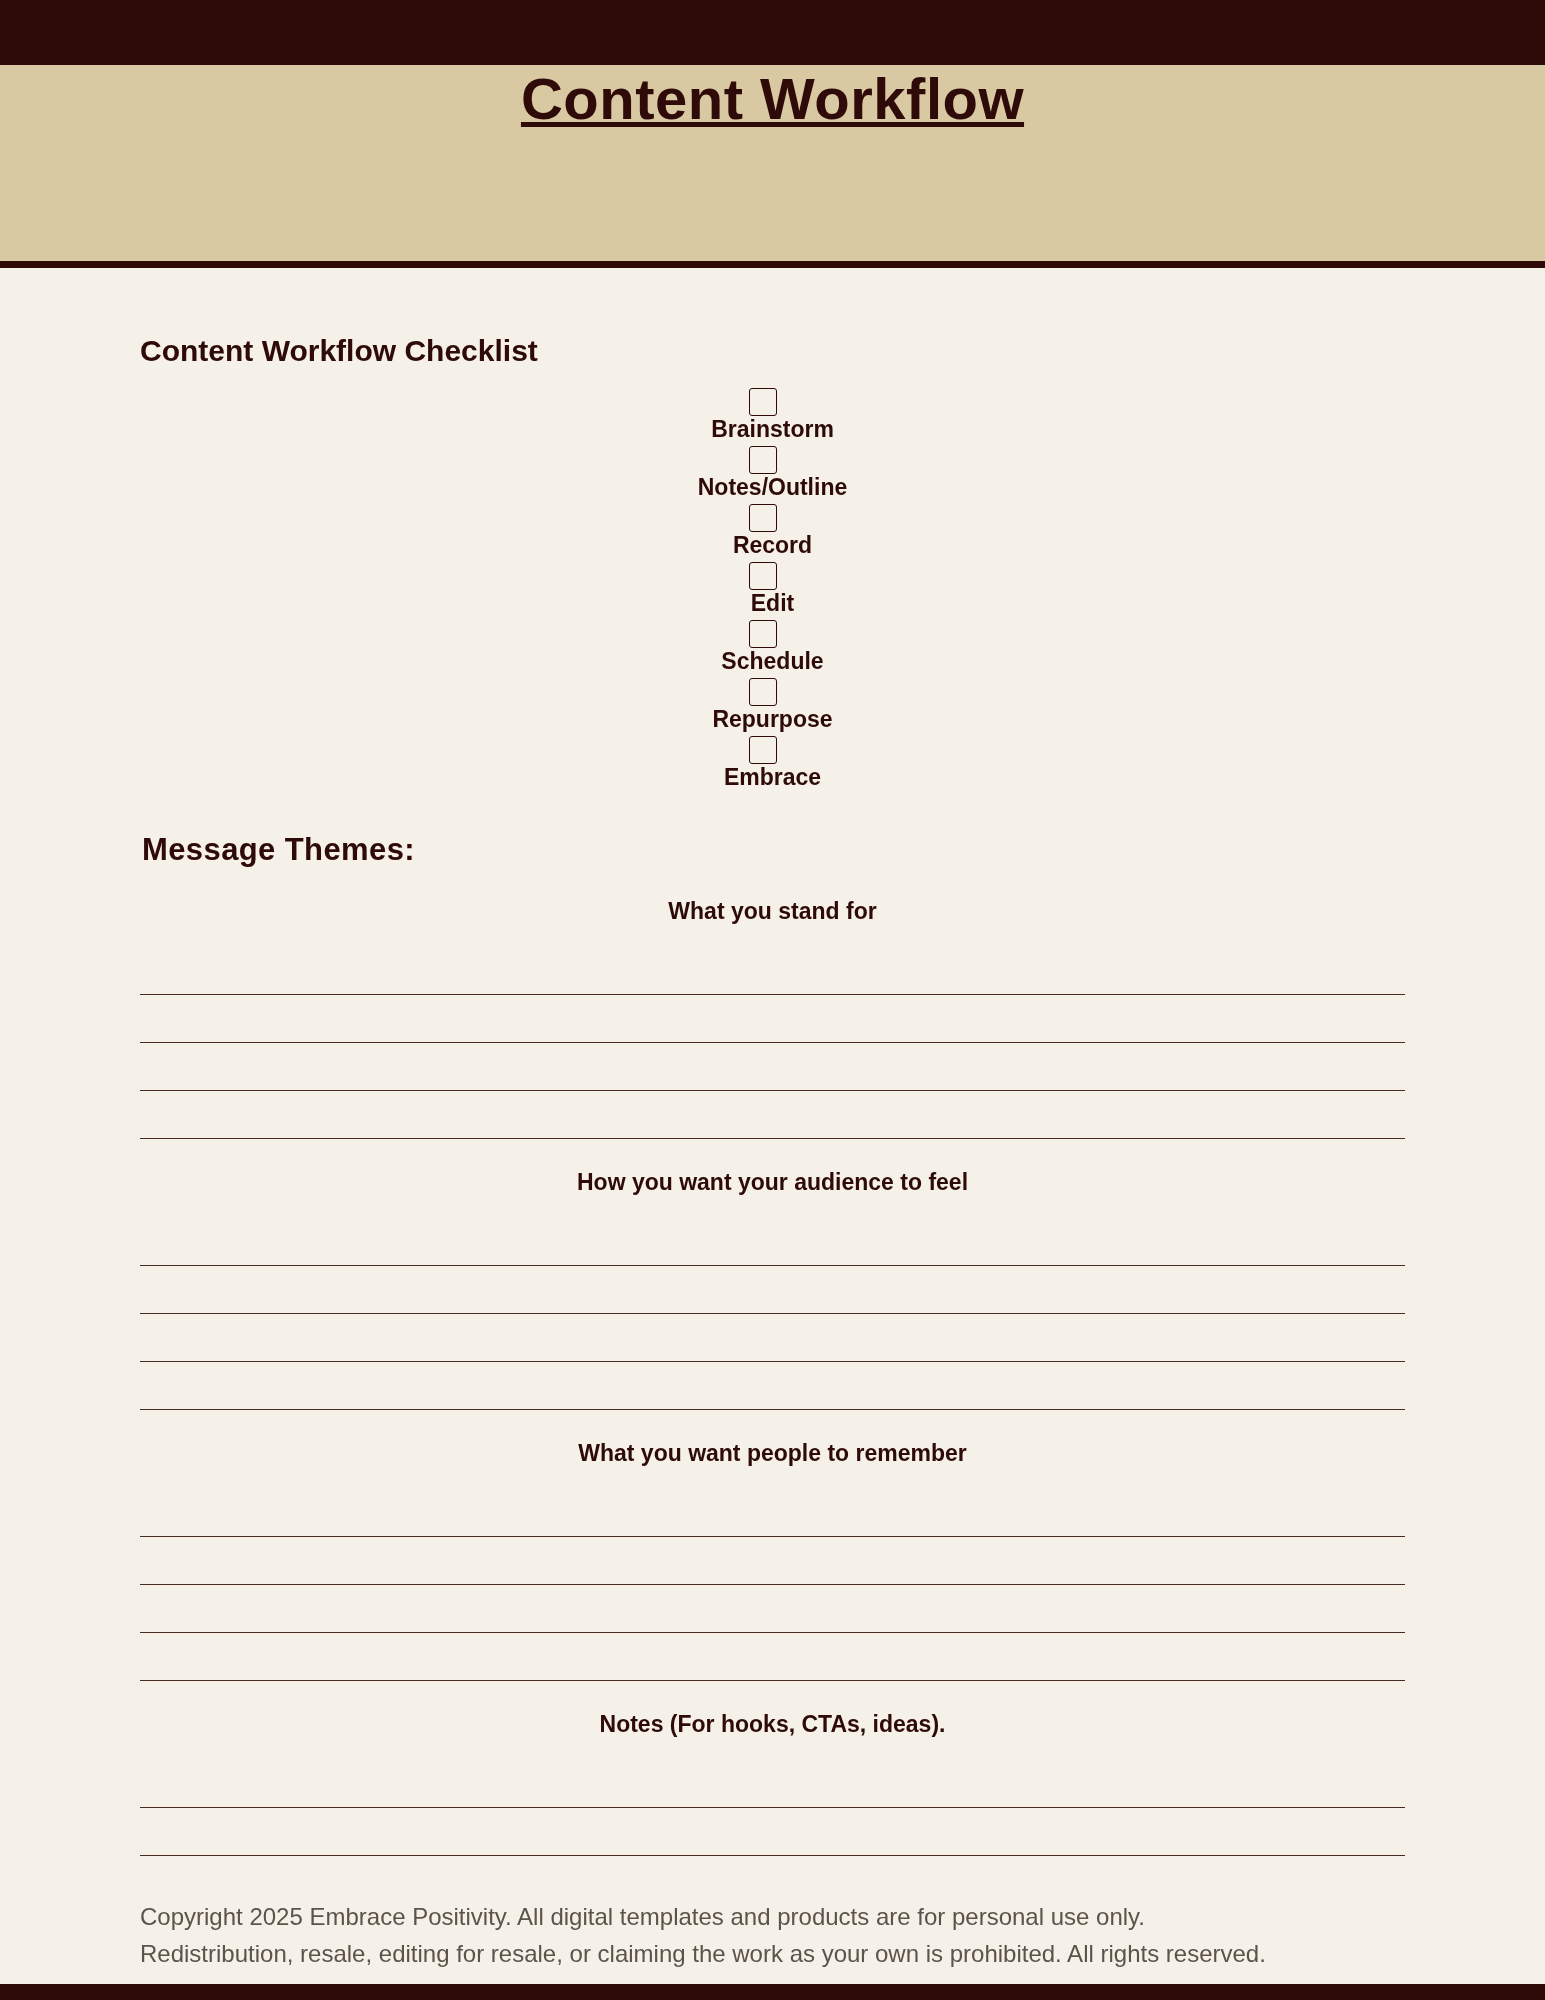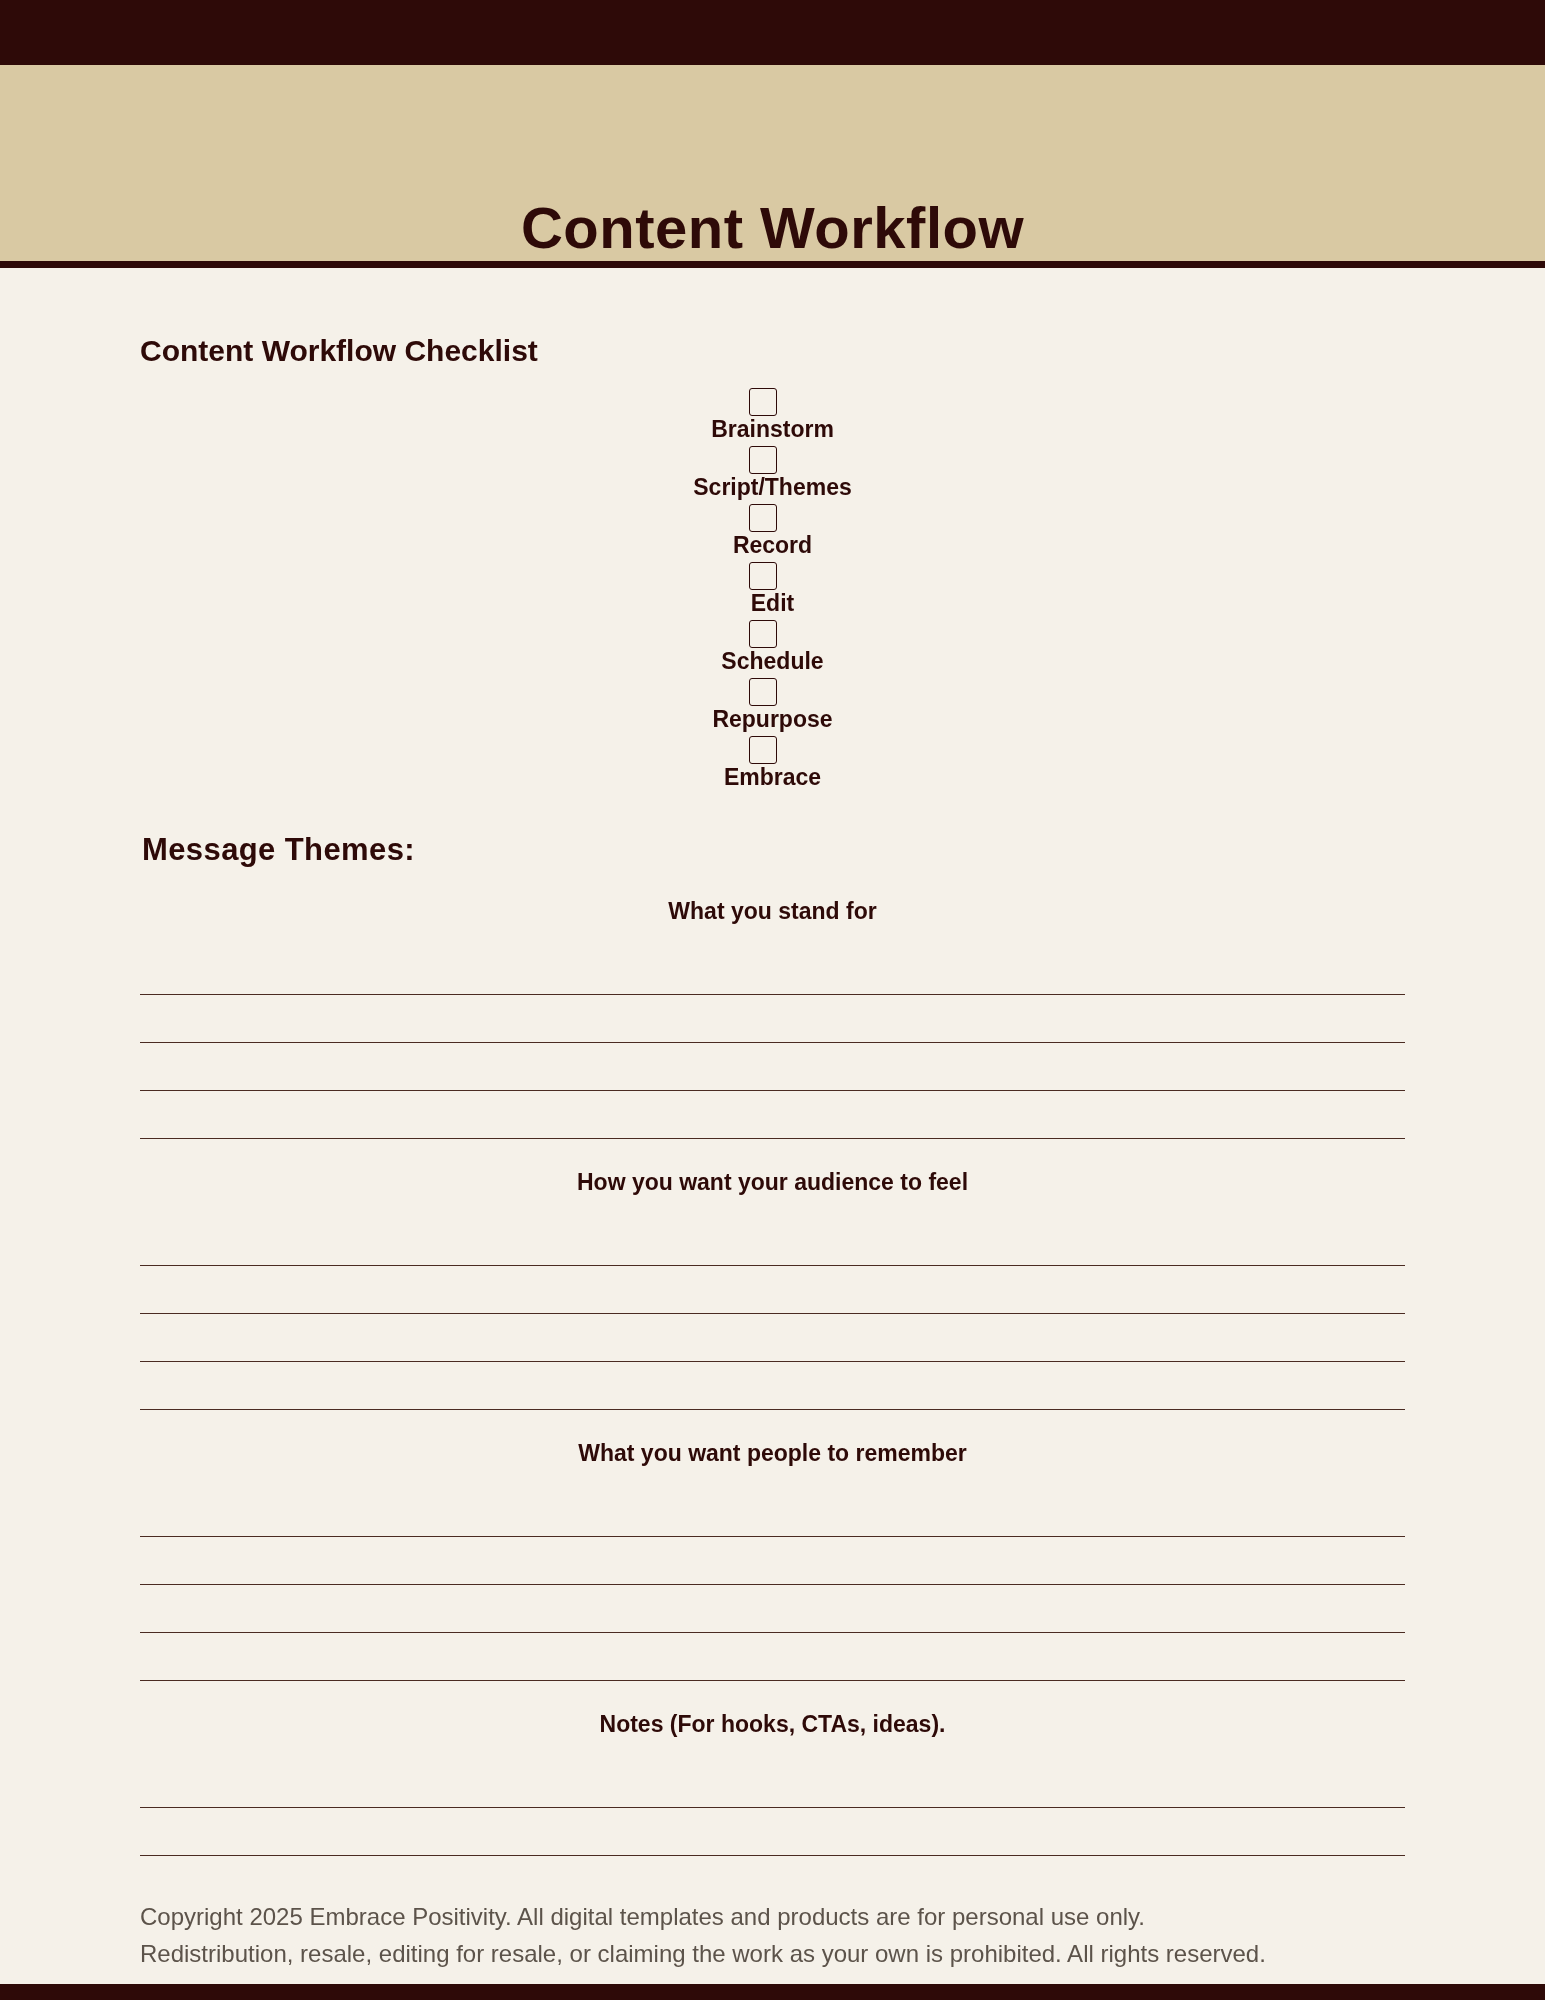--- a/index.html
+++ b/index.html
@@ -27,23 +27,24 @@
     height: 62px;
     background: #2e0a08;
     flex: none;
   }
   .title-band {
     background: #d9c9a3;
     border-top: 3px solid #2e0a08;
     border-bottom: 7px solid #2e0a08;
     height: 196px;
     display: flex;
-    align-items: flex-end;
+    align-items: flex-start;
     justify-content: center;
     flex: none;
+    text-decoration: underline;
   }
   .title-band h1 {
     margin: 0;
     font-size: 58px;
     font-weight: bold;
     letter-spacing: 0.5px;
     color: #2e0a08;
   }
   .content {
     flex: 1 1 auto;
@@ -131,21 +132,21 @@
 
     <div class="section-title">Content Workflow Checklist</div>
 
     <div class="checklist">
       <div class="check-row">
         <span class="checkbox"></span>
         <span class="check-label">Brainstorm</span>
       </div>
       <div class="check-row">
         <span class="checkbox"></span>
-        <span class="check-label">Script/Themes</span>
+        <span class="check-label">Notes/Outline</span>
       </div>
       <div class="check-row">
         <span class="checkbox"></span>
         <span class="check-label">Record</span>
       </div>
       <div class="check-row">
         <span class="checkbox"></span>
         <span class="check-label">Edit</span>
       </div>
       <div class="check-row">

